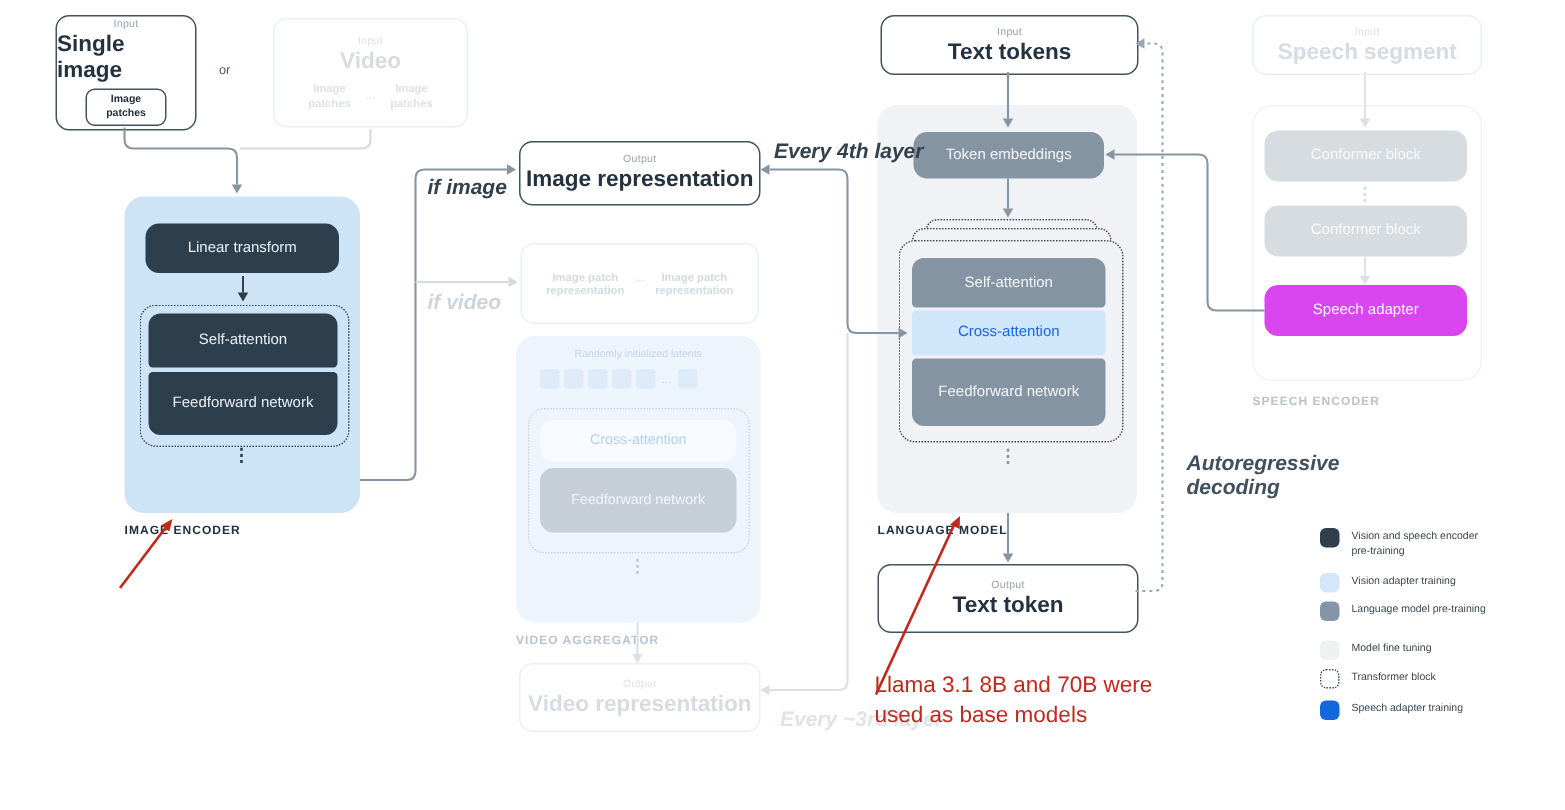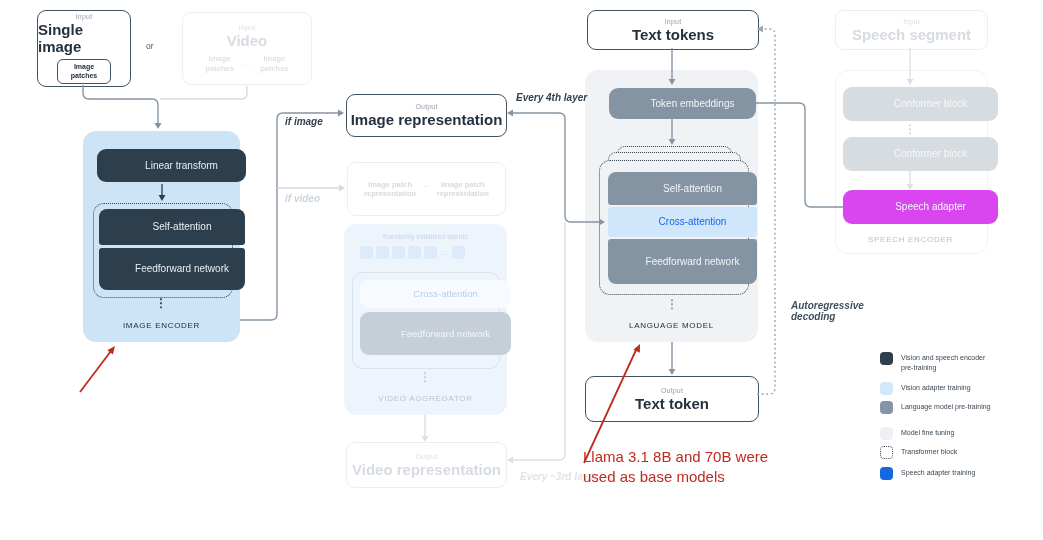--- a/index.html
+++ b/index.html
@@ -11,28 +11,28 @@
          display:flex;flex-direction:column;align-items:center;justify-content:center;z-index:3;}
   .iobox.faded{border-color:#eceff2;}
   .tag{font-size:7px;color:#97a2ad;letter-spacing:.2px;}
   .tag.faded{color:#dde2e7;}
   .title{font-size:15px;font-weight:600;color:#243240;margin-top:1px;}
   .title.faded{color:#d6dce2;}
   .chip{border:1px solid #42525f;border-radius:6px;font-size:7px;font-weight:600;text-align:center;
         padding:3px 4px;line-height:1.2;margin-top:4px;width:44px;}
   .container{position:absolute;border-radius:13px;z-index:2;}
   .block{position:absolute;border-radius:9px;display:flex;align-items:center;justify-content:center;
-         text-align:center;font-size:10px;line-height:1.2;z-index:4;padding-left:20px;}
+         text-align:center;font-size:10px;line-height:1.2;z-index:4;}
   .navy{background:#2d3e4c;color:#e9eff4;}
   .lmgray{background:#8494a3;color:#f2f5f8;}
   .dotted{position:absolute;border:1.3px dotted #36444f;border-radius:11px;z-index:3;}
   .vdots{position:absolute;font-size:12px;font-weight:700;letter-spacing:0;line-height:.6;
          text-align:center;z-index:4;}
-  .seclabel{position:absolute;font-size:8px;font-weight:400;letter-spacing:.7px;text-align:center;z-index:4;}
-  .edgelabel{position:absolute;font-size:10px;font-style:italic;font-weight:700;color:#33414d;z-index:5;white-space:pre-line;}
+  .seclabel{position:absolute;font-size:8px;font-weight:700;letter-spacing:.7px;text-align:left;z-index:4;margin-top:28px;}
+  .edgelabel{position:absolute;font-size:14px;font-style:italic;font-weight:700;color:#33414d;z-index:5;white-space:pre-line;}
   .edgelabel.faded{color:#ccd4dc;}
   .annotation{position:absolute;font-size:15px;line-height:1.32;color:#bf2a1f;z-index:7;}
   .legendrow{position:absolute;display:flex;align-items:flex-start;z-index:4;}
   .sw{width:13px;height:13px;border-radius:4px;flex:0 0 13px;}
   .sw-dotted{border:1.4px dotted #36444f;background:#fff;box-sizing:border-box;}
   .lglabel{font-size:7px;color:#3a4652;line-height:1.45;margin-left:8px;width:95px;margin-top:1px;}
   .patchtxt{font-size:7.5px;line-height:1.25;text-align:center;font-weight:600;}
   .sq{width:13px;height:13px;border-radius:2.5px;background:#ddeafa;margin:0 1.5px;}
 </style>
 </head>

